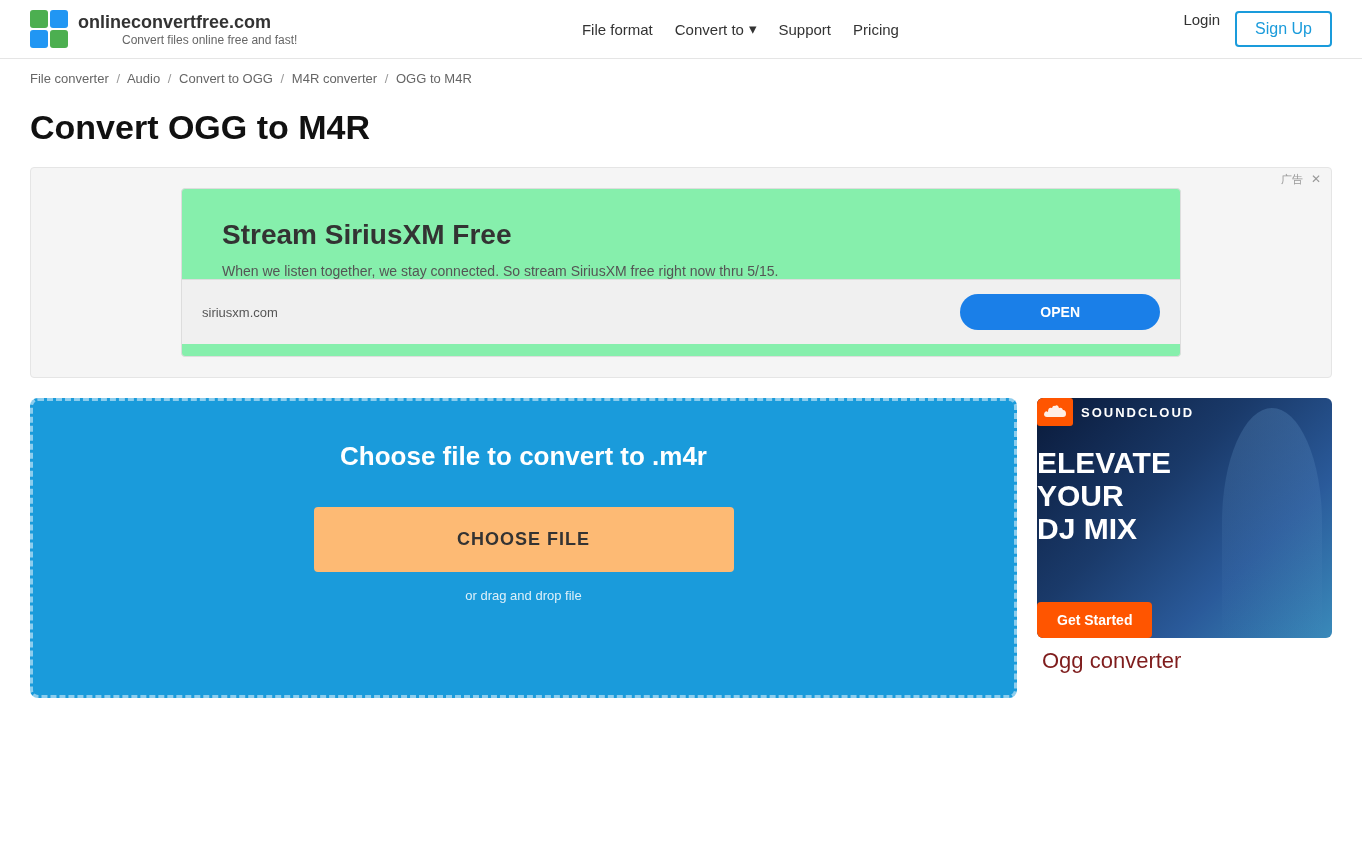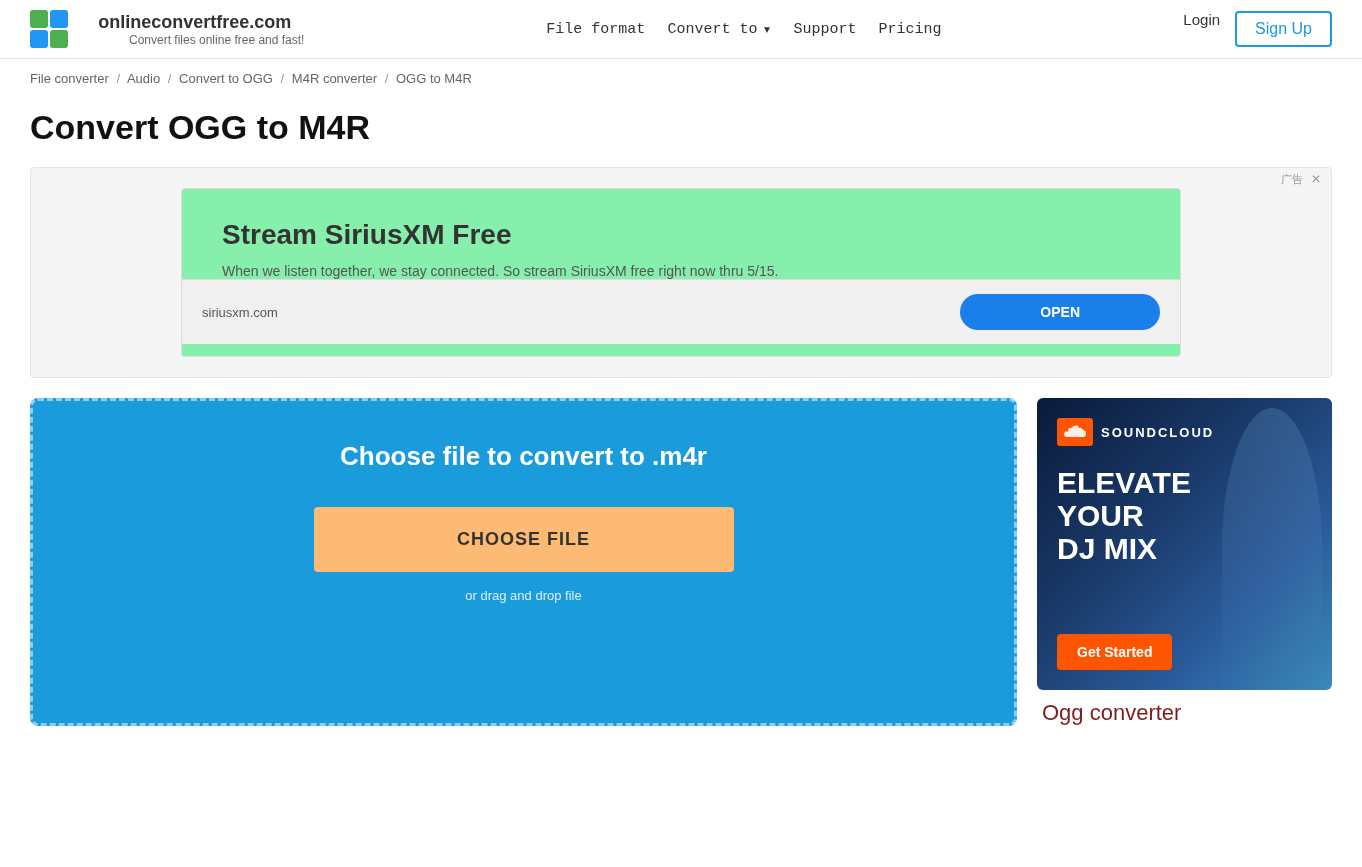--- a/index.html
+++ b/index.html
@@ -9,42 +9,40 @@
     header {
       display: flex;
       align-items: center;
       padding: 10px 30px;
       border-bottom: 1px solid #e5e5e5;
       justify-content: space-between;
     }
     .logo-area {
       display: flex;
       align-items: center;
-      gap: 17px;
-      text-align: center;
+      gap: 10px;
     }
     .logo-icon {
       width: 38px;
       height: 38px;
     }
     .logo-text h1 {
       font-size: 18px;
       font-weight: bold;
       color: #333;
     }
     .logo-text p {
       font-size: 12px;
       color: #666;
       margin-left: 44px;
     }
     nav {
       display: flex;
       align-items: center;
       gap: 22px;
-      font-family: Liberation Mono, monospace;
     }
     nav a {
       text-decoration: none;
       color: #333;
       font-size: 15px;
       cursor: pointer;
     }
     .convert-to-btn {
       display: flex;
       align-items: center;
@@ -221,25 +219,24 @@
     .sidebar-ad-close {
       position: absolute;
       top: 4px;
       right: 6px;
       font-size: 11px;
       color: #ccc;
       cursor: pointer;
     }
     .sidebar-ad-img {
       width: 100%;
-      height: 292px;
+      height: 240px;
       background: linear-gradient(135deg, #0a1a3a 0%, #1a3a6a 40%, #2a5a9a 70%, #3a8aba 100%);
       display: flex;
       flex-direction: column;
-      padding: 20px;
       position: relative;
     }
     .soundcloud-logo {
       display: flex;
       align-items: center;
       gap: 8px;
       margin-bottom: 20px;
     }
     .sc-icon {
       width: 36px;

